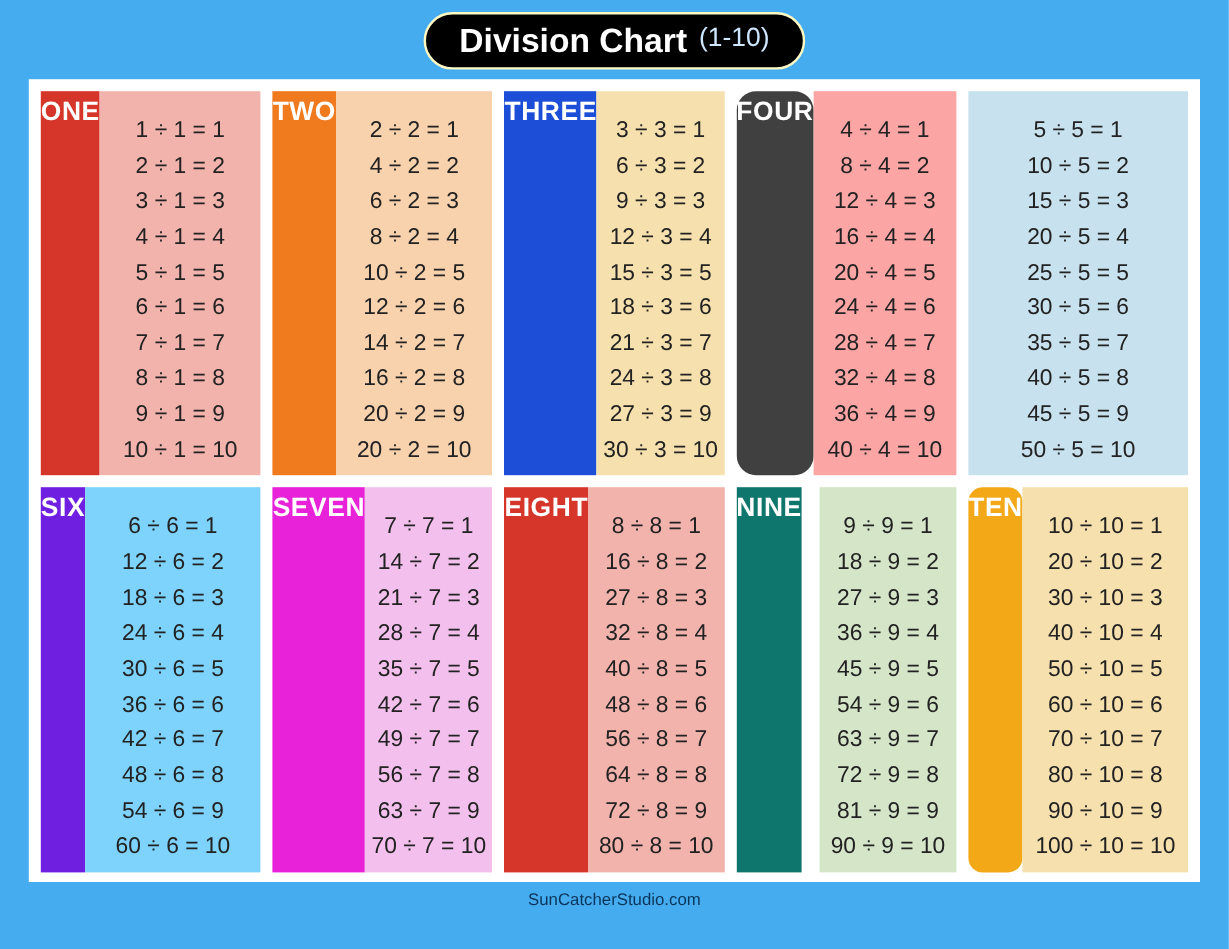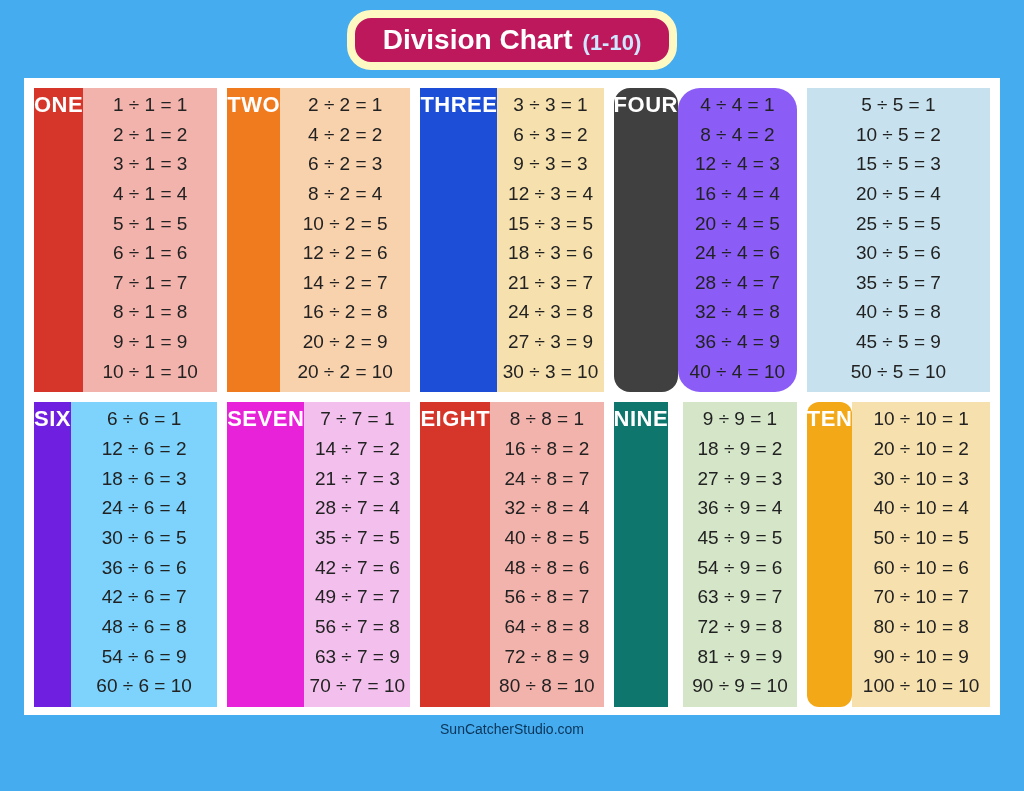--- a/index.html
+++ b/index.html
@@ -10,33 +10,33 @@
     height: 791px;
     display: flex;
     flex-direction: column;
     align-items: center;
   }
   .title-wrap {
     margin-top: 10px;
     margin-bottom: 8px;
   }
   .title-pill {
-    background: #be185d;
-    border: 8px solid #fef9c3;
+    background: #000000;
+    border: 2px solid #fef9c3;
     border-radius: 24px;
     padding: 6px 28px;
     color: #fff;
     font-size: 28px;
     font-weight: bold;
     display: inline-flex;
-    align-items: flex-end;
+    align-items: flex-start;
     gap: 10px;
   }
   .title-sub {
-    font-weight: bold;
+    font-weight: normal;
     font-size: 22px;
     color: #cfe6ff;
   }
   .board {
     background: #fff;
     width: 976px;
     padding: 10px 10px 8px 10px;
     display: grid;
     grid-template-columns: repeat(5, 1fr);
     gap: 10px 10px;
@@ -50,21 +50,21 @@
     font-size: 22px;
     text-align: center;
     padding: 4px 0 4px 0;
     letter-spacing: 0.5px;
   }
   .col-body {
     flex: 1;
     display: flex;
     flex-direction: column;
     align-items: center;
-    padding: 4px 0 8px 0;
+    padding: 20px 0 8px 0;
     gap: 4px;
   }
   .eqn {
     font-size: 19px;
     color: #222;
     line-height: 1.35;
     white-space: nowrap;
   }
   .footer {
     color: #0a3558;
@@ -123,21 +123,21 @@
         <div class="eqn">15 ÷ 3 = 5</div>
         <div class="eqn">18 ÷ 3 = 6</div>
         <div class="eqn">21 ÷ 3 = 7</div>
         <div class="eqn">24 ÷ 3 = 8</div>
         <div class="eqn">27 ÷ 3 = 9</div>
         <div class="eqn">30 ÷ 3 = 10</div>
       </div>
     </div>
     <div class="col">
       <div class="col-header" style="background: #404040; border-radius: 16px;">FOUR</div>
-      <div class="col-body" style="background: #8b5cf6; border-radius: 22px;">
+      <div class="col-body" style="background: #fca5a5;">
         <div class="eqn">4 ÷ 4 = 1</div>
         <div class="eqn">8 ÷ 4 = 2</div>
         <div class="eqn">12 ÷ 4 = 3</div>
         <div class="eqn">16 ÷ 4 = 4</div>
         <div class="eqn">20 ÷ 4 = 5</div>
         <div class="eqn">24 ÷ 4 = 6</div>
         <div class="eqn">28 ÷ 4 = 7</div>
         <div class="eqn">32 ÷ 4 = 8</div>
         <div class="eqn">36 ÷ 4 = 9</div>
         <div class="eqn">40 ÷ 4 = 10</div>
@@ -185,21 +185,21 @@
         <div class="eqn">56 ÷ 7 = 8</div>
         <div class="eqn">63 ÷ 7 = 9</div>
         <div class="eqn">70 ÷ 7 = 10</div>
       </div>
     </div>
     <div class="col">
       <div class="col-header" style="background: rgb(214, 54, 42);">EIGHT</div>
       <div class="col-body" style="background: rgb(242, 179, 172);">
         <div class="eqn">8 ÷ 8 = 1</div>
         <div class="eqn">16 ÷ 8 = 2</div>
-        <div class="eqn">24 ÷ 8 = 7</div>
+        <div class="eqn">27 ÷ 8 = 3</div>
         <div class="eqn">32 ÷ 8 = 4</div>
         <div class="eqn">40 ÷ 8 = 5</div>
         <div class="eqn">48 ÷ 8 = 6</div>
         <div class="eqn">56 ÷ 8 = 7</div>
         <div class="eqn">64 ÷ 8 = 8</div>
         <div class="eqn">72 ÷ 8 = 9</div>
         <div class="eqn">80 ÷ 8 = 10</div>
       </div>
     </div>
     <div class="col">

